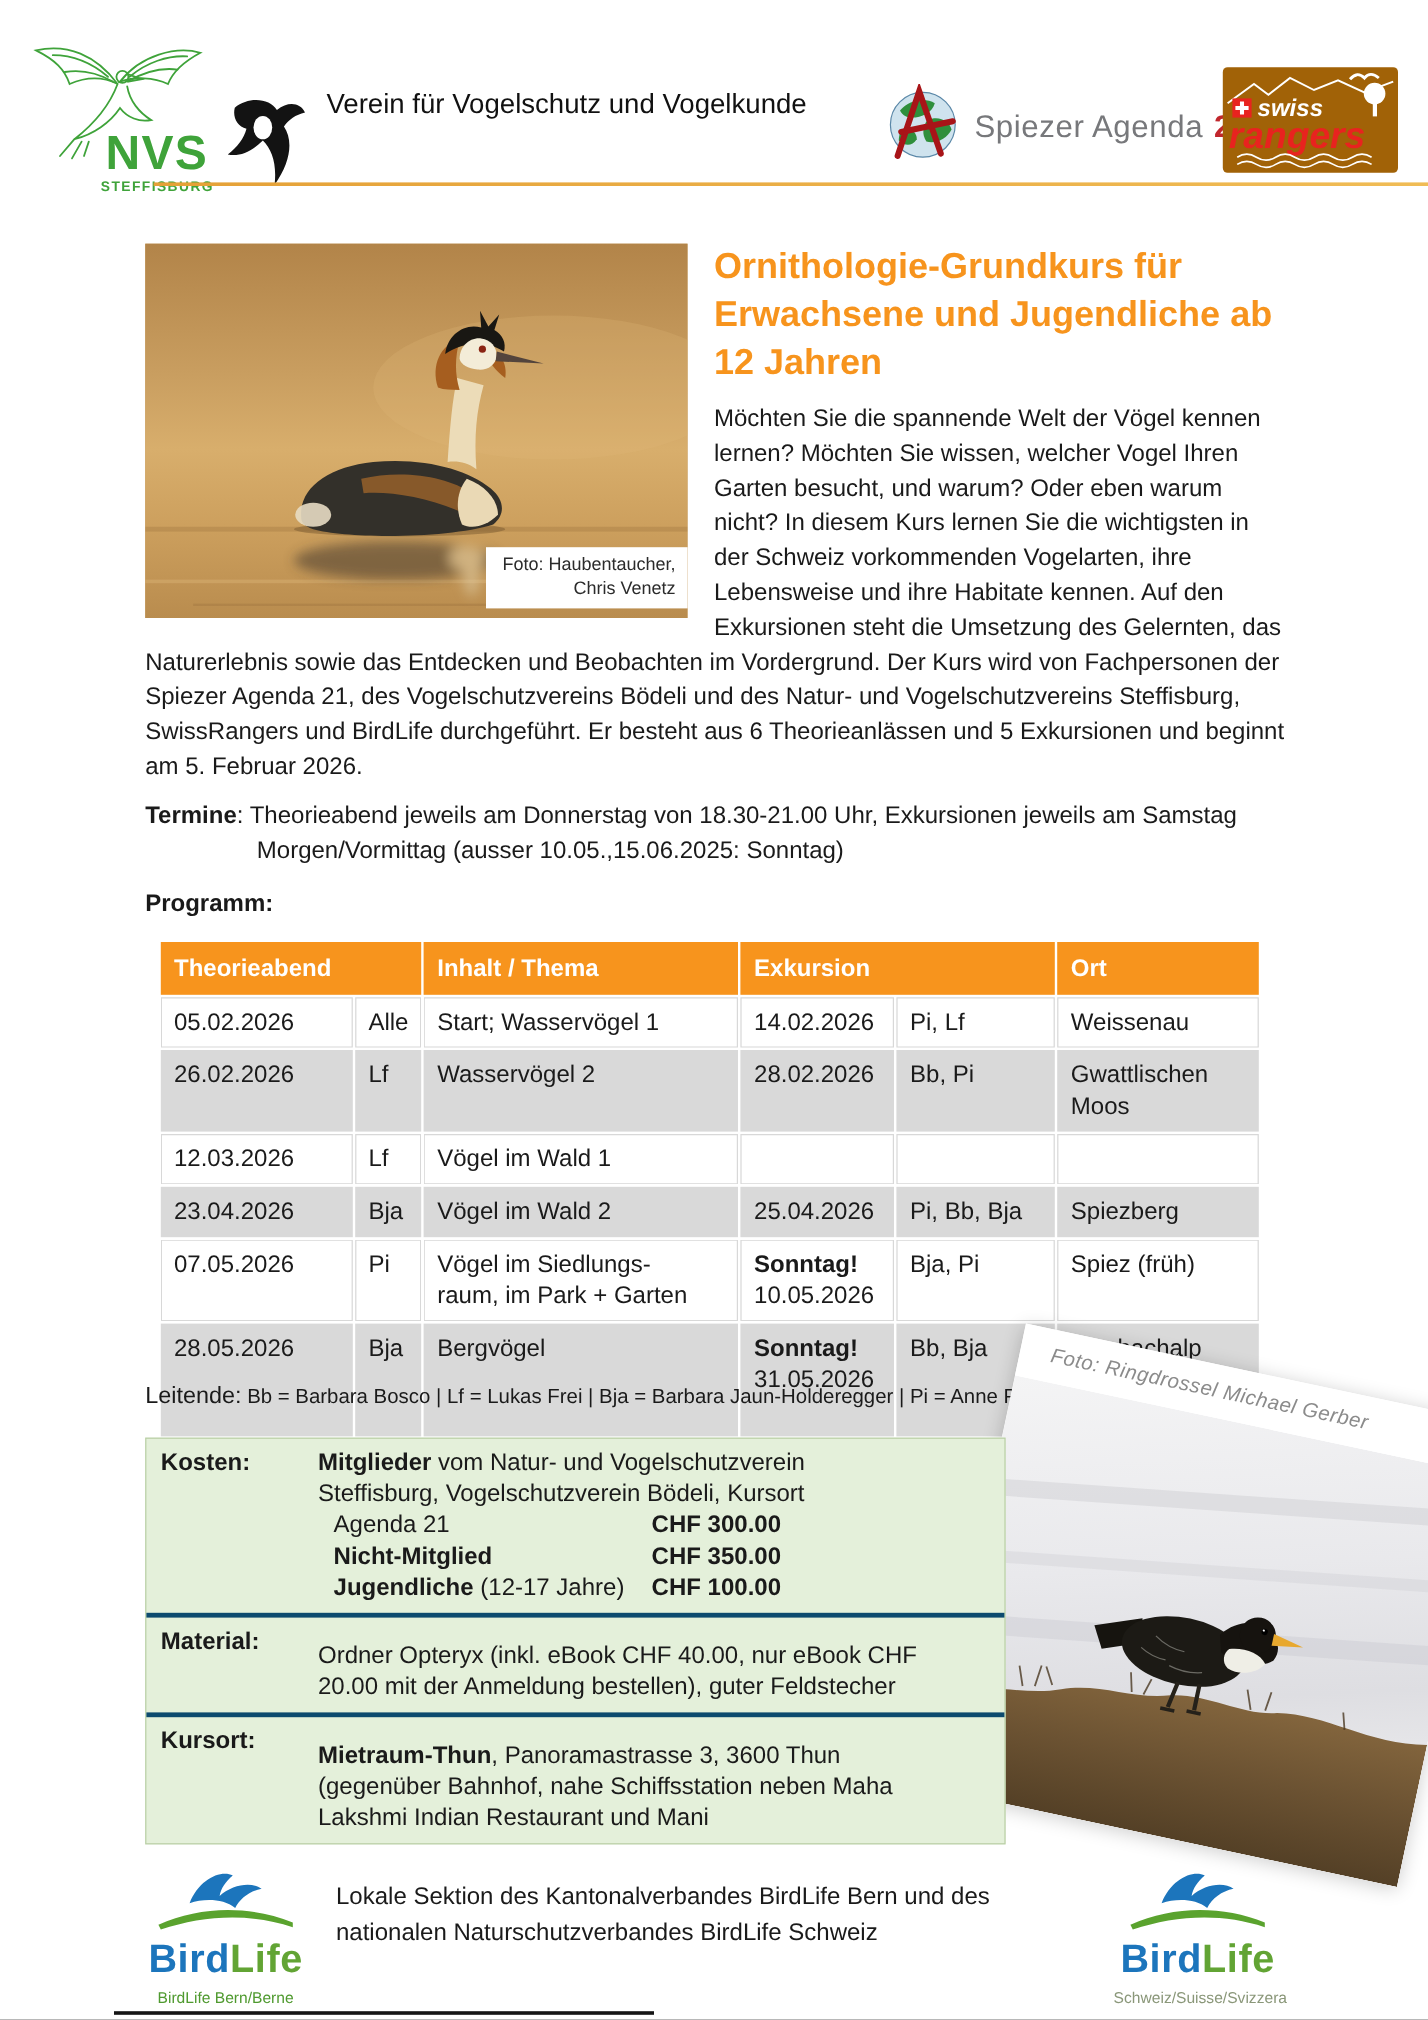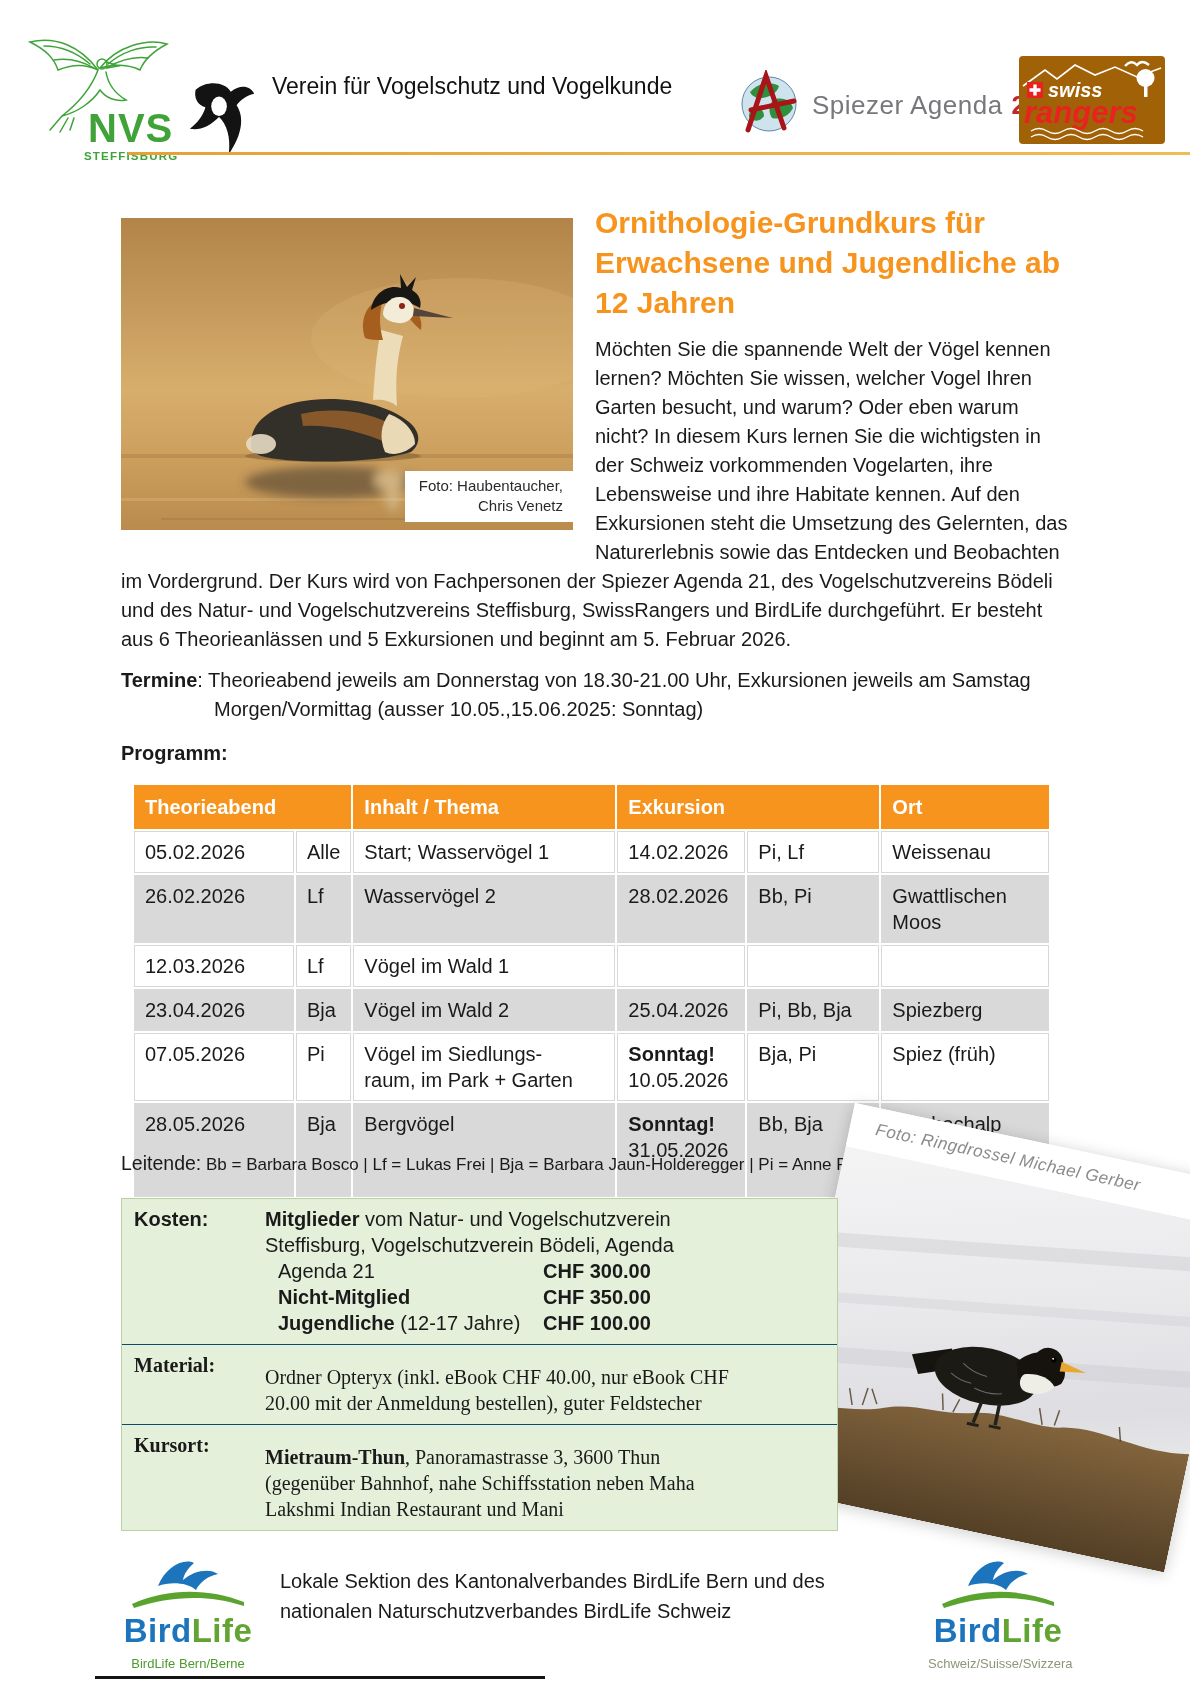--- a/index.html
+++ b/index.html
@@ -18,21 +18,21 @@
   .swallow{left:184px;top:80px;width:74px;height:80px;}
   .org-name{left:272px;top:70px;width:460px;font-size:23px;line-height:33px;color:#111;}
   .agenda-logo{left:736px;top:70px;width:66px;height:66px;}
   .agenda-text{left:812px;top:90px;font-size:26px;color:#77787b;letter-spacing:0.5px;}
   .agenda-num{color:#c1272d;font-weight:600;margin-left:9px;}
   .rangers{left:1019px;top:56px;width:146px;height:88px;background:#a16207;border-radius:4px;overflow:hidden;}
   .gold-rule{left:128px;top:152px;width:1062px;height:3px;background:linear-gradient(90deg,#e5a137,#f0bc55);}
 
   
   .intro-wrap{left:121px;top:203px;width:950px;font-size:20px;line-height:29px;}
-  .grebe{float:left;width:452px;height:312px;margin:15px 22px 14px 0;position:relative;background:#c59a5c;}
+  .grebe{float:left;width:452px;height:312px;margin:0 22px 14px 0;position:relative;background:#c59a5c;}
   .grebe svg{display:block;}
   .grebe-caption{position:absolute;right:0;bottom:8px;background:#ffffff;padding:5px 10px 6px 14px;
     text-align:right;font-size:15px;line-height:20px;color:#2b2b2b;}
   .main-title{margin:0 0 12px 0;font-size:30px;line-height:40px;font-weight:bold;color:#f7941d;}
   .intro-text{margin:0;text-align:left;}
 
   
   .termine{left:121px;top:666px;width:960px;font-size:20px;line-height:29px;padding-left:93px;text-indent:-93px;}
   .termine b{font-weight:bold;}
 
@@ -54,21 +54,21 @@
   .ringphoto{left:855px;top:1103px;width:400px;height:395px;transform:rotate(12deg);
     transform-origin:0 0;background:#ffffff;box-shadow:0 2px 16px rgba(0,0,0,0.20);z-index:1;}
   .ring-caption{height:44px;line-height:44px;padding-left:26px;font-size:17px;font-style:italic;
     color:#8b8b8b;background:#ffffff;letter-spacing:0.5px;}
   .ring-img{width:400px;height:351px;overflow:hidden;}
 
   
   .info-box{left:121px;top:1198px;width:715px;background:#e4f0da;border:1px solid #b9cfa6;
     font-size:20px;line-height:26px;z-index:2;}
   .info-row{display:grid;grid-template-columns:143px 1fr;padding:7px 0 8px 0;}
-  .info-row + .info-row{border-top:1px solid #0c4a6e;font-family:Liberation Serif, serif;}
+  .info-row + .info-row{border-top:4px solid #0c4a6e;}
   .info-label{padding-left:12px;font-weight:bold;}
   .info-content{padding-right:10px;}
   .price-line{display:grid;grid-template-columns:265px 1fr;margin-left:13px;}
   .b{font-weight:bold;}
 
   
   .footer-text{left:280px;top:1566px;width:590px;font-size:20px;line-height:30px;z-index:2;}
   .birdlife{width:140px;text-align:center;z-index:2;}
   .birdlife-left{left:118px;top:1552px;}
   .birdlife-right{left:928px;top:1552px;}
@@ -323,21 +323,21 @@
         </g>
       </svg>
     </div>
   </div>
 
   <div class="abs info-box">
     <div class="info-row">
       <div class="info-label">Kosten:</div>
       <div class="info-content">
         <div><span class="b">Mitglieder</span><span> vom Natur- und Vogelschutzverein</span></div>
-        <div>Steffisburg, Vogelschutzverein Bödeli, Agenda</div>
+        <div>Steffisburg, Vogelschutzverein Bödeli, Kursort</div>
         <div class="price-line">
           <span>Agenda 21</span>
           <span class="b">CHF 300.00</span>
         </div>
         <div class="price-line">
           <span class="b">Nicht-Mitglied</span>
           <span class="b">CHF 350.00</span>
         </div>
         <div class="price-line">
           <span><span class="b">Jugendliche</span><span> (12-17 Jahre)</span></span>

